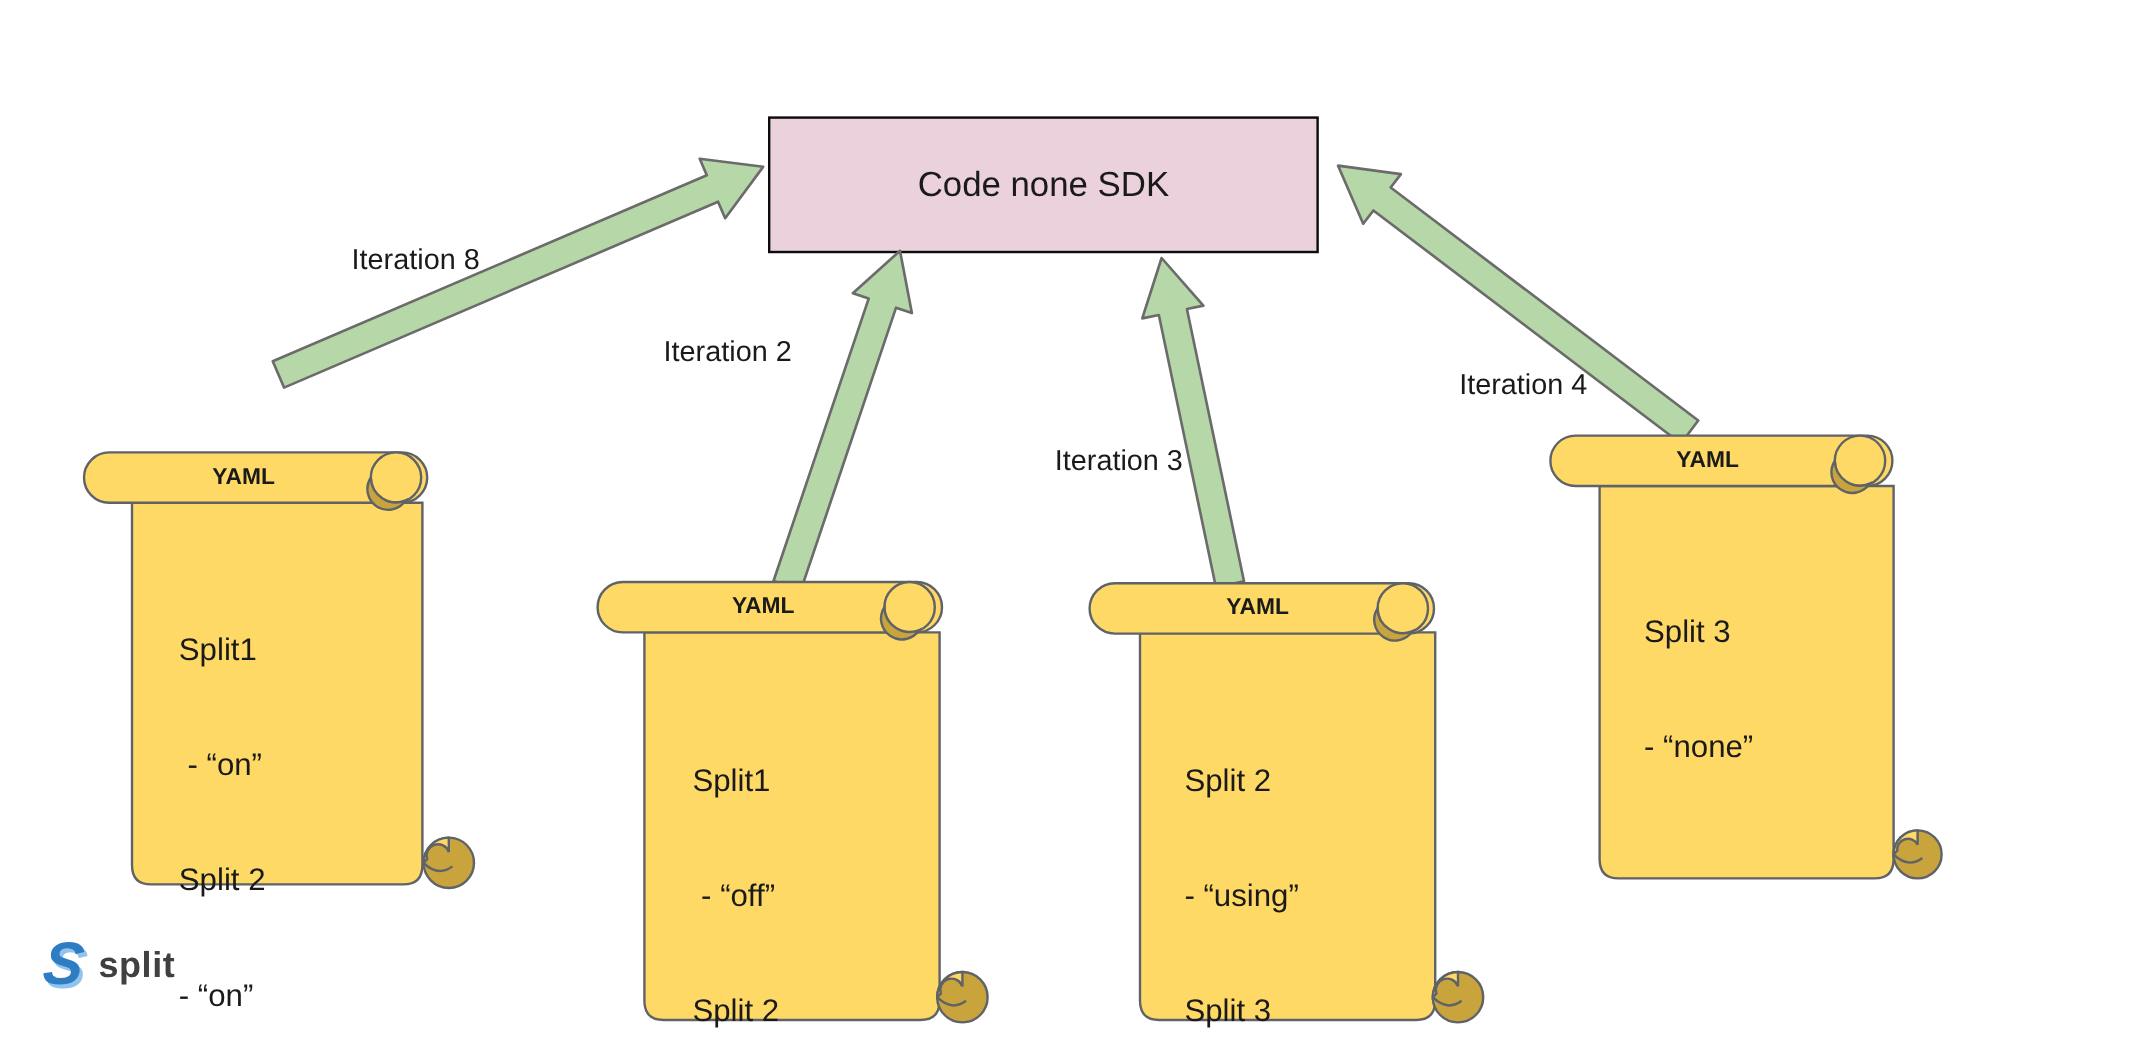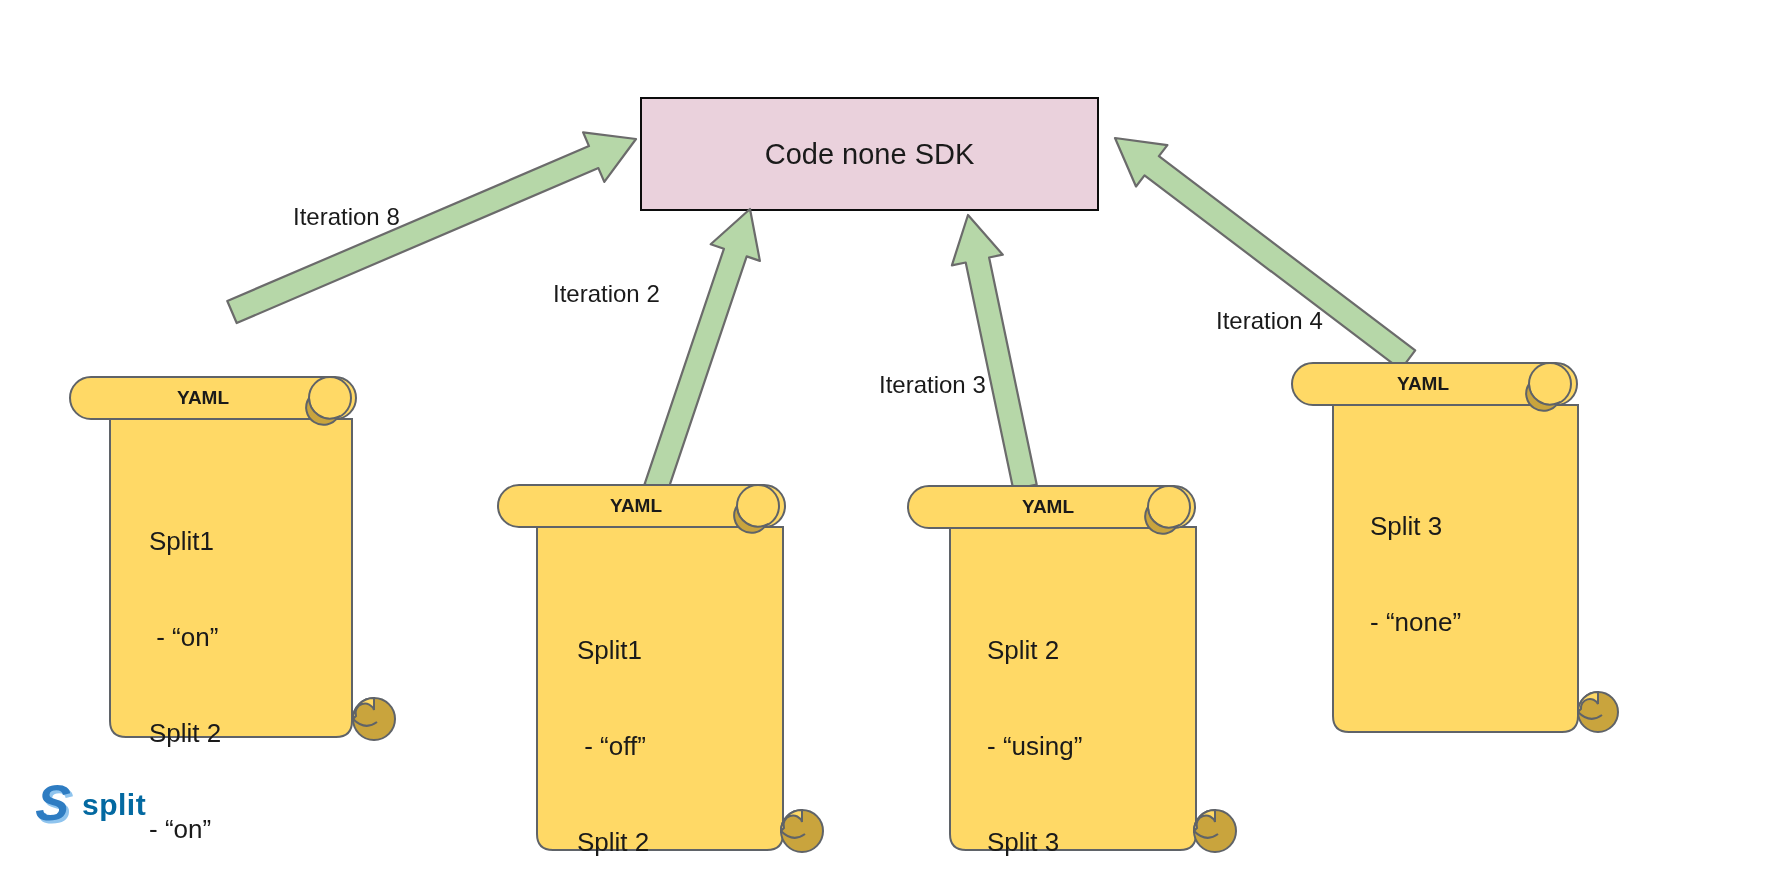--- a/index.html
+++ b/index.html
@@ -13,21 +13,21 @@
   .sdk-box span{font-size:29px;}
   .iter{font-size:24px;white-space:nowrap;}
   .yaml{font-weight:bold;font-size:19px;line-height:42px;text-align:center;height:42px;}
   .scroll-text{font-size:26px;line-height:32px;white-space:pre;}
   .s-stroke{stroke:#5f6368;stroke-width:2px;}
   .a-stroke{stroke:#6b6b6b;stroke-width:2.2px;stroke-linejoin:round;}
   .curl-line{stroke:#5f6368;stroke-width:2px;fill:none;}
   .logo{left:28px;top:780px;display:flex;align-items:center;}
   .logo-s{display:inline-block;font-size:50px;line-height:47px;font-weight:bold;font-style:italic;
           color:#2E7CC2;text-shadow:3px 3px 0 #8FC4EE;transform:skewX(-6deg);width:50px;text-align:center;}
-  .logo-word{font-size:30px;font-weight:bold;letter-spacing:0.5px;color:#0369a1;margin-left:4px;margin-top:2px;}
+  .logo-word{font-size:30px;font-weight:bold;letter-spacing:0.5px;color:#404040;margin-left:4px;margin-top:2px;}
 </style>
 </head>
 <body>
 
 <div class="canvas">
 
 
   <div class="abs sdk-box">
     <span>Code none SDK</span>
   </div>

